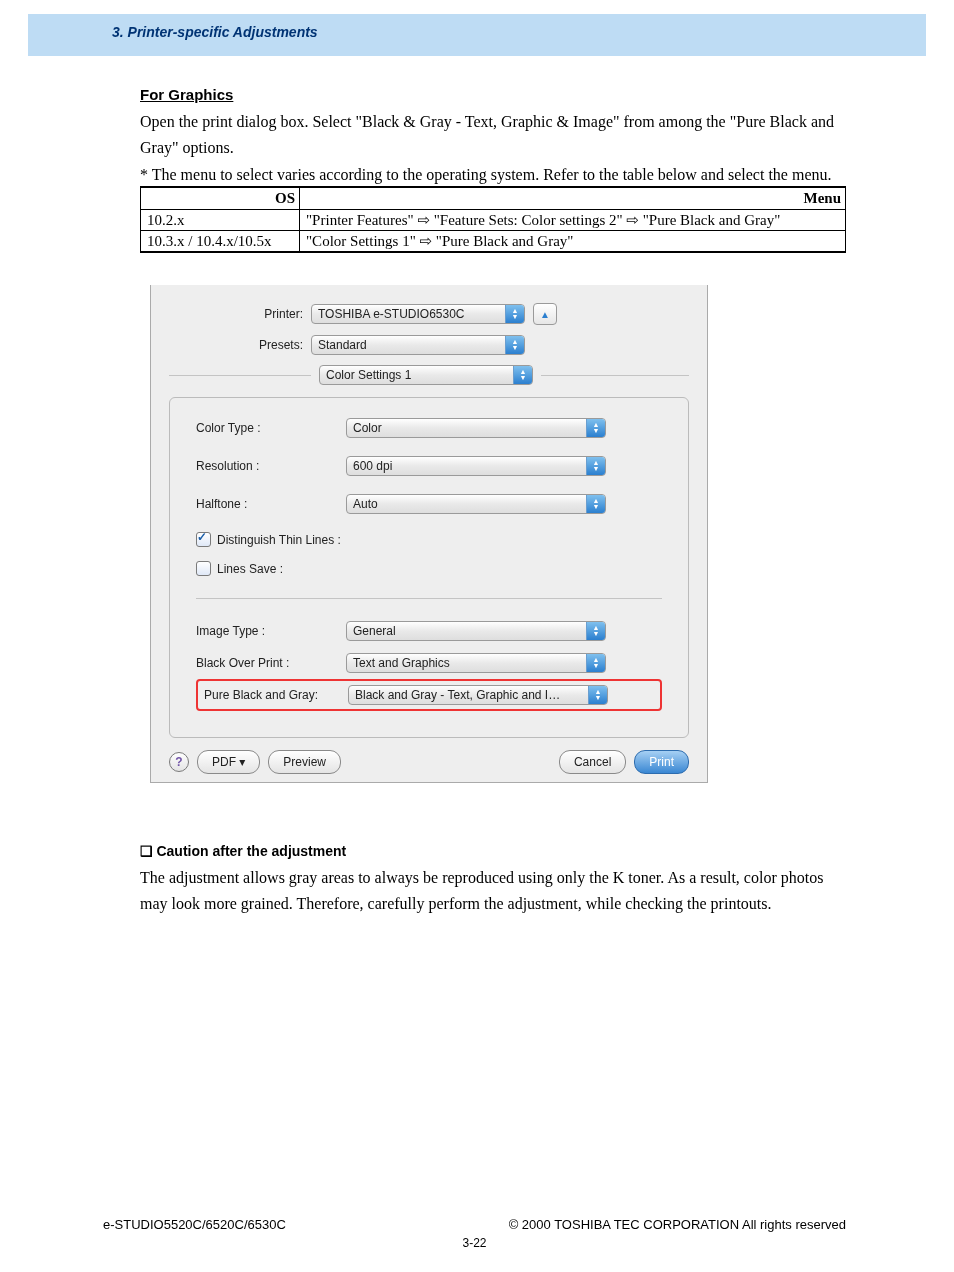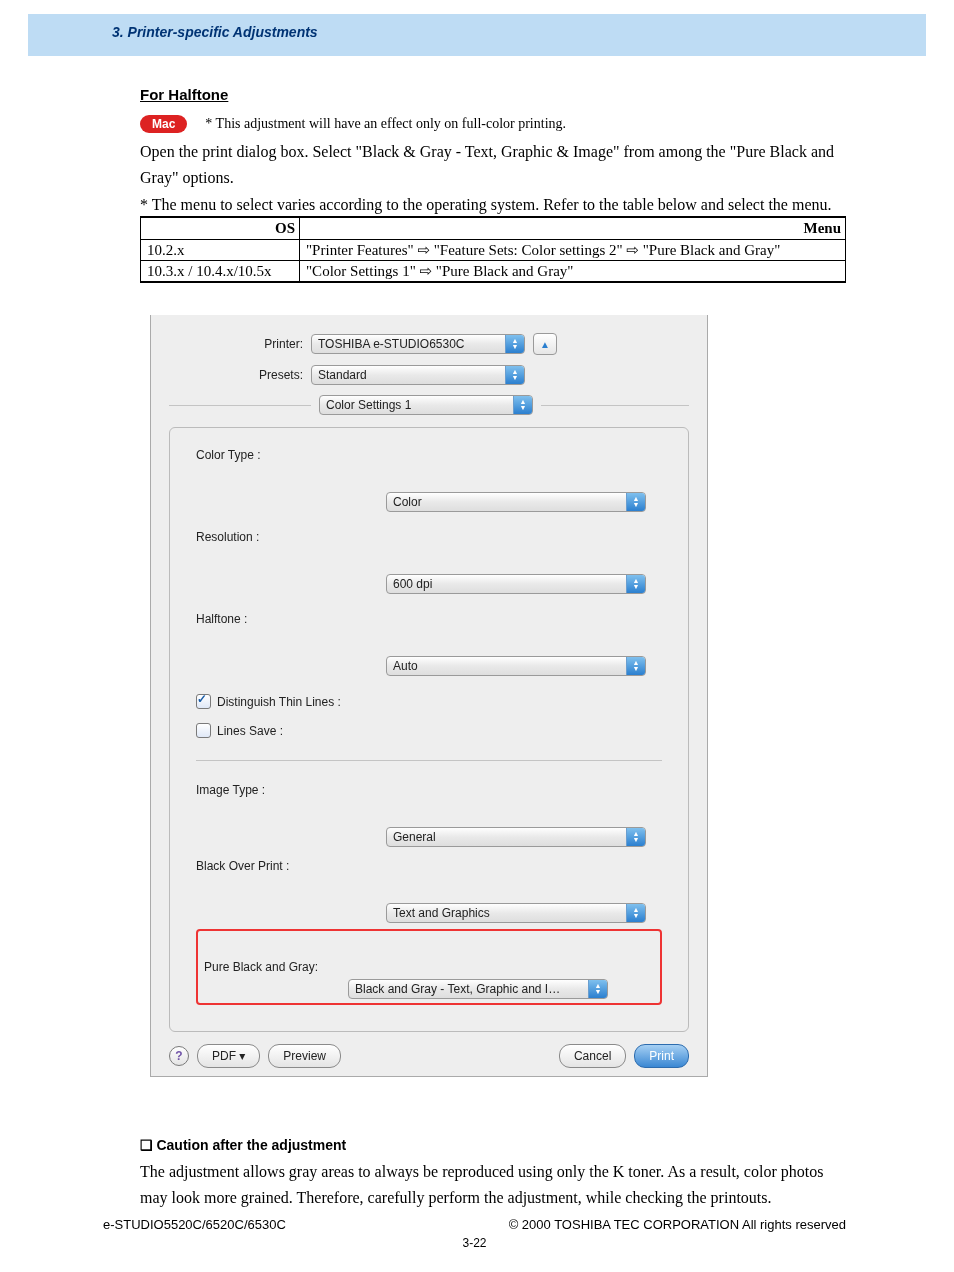--- a/index.html
+++ b/index.html
@@ -165,28 +165,27 @@
   .dlg-sep-select { margin: 0 8px; }
   .panel {
     border: 1px solid #bbb;
     border-radius: 6px;
     background: #eeeeee;
     padding: 20px 26px 26px 26px;
     margin-bottom: 10px;
   }
   .panel .field-row {
     display: flex;
-    align-items: flex-start;
+    align-items: center;
     margin-bottom: 18px;
-    gap: 40px;
   }
   .panel .field-row.tight { margin-bottom: 12px; }
   .panel .field-row.tighter { margin-bottom: 6px; }
   .panel .field-label { width: 150px; }
-  .panel .field-sel { width: 260px; margin-top: 44px; }
+  .panel .field-sel { width: 260px; }
   .chk-row {
     display: flex;
     align-items: center;
     gap: 6px;
     margin-bottom: 14px;
   }
   .mac-check {
     width: 13px; height: 13px;
     background: linear-gradient(#fff,#dfe8f7);
     border: 1px solid #7a7a7a;
@@ -278,26 +277,22 @@
 <body>
 
 <div class="page">
 
   <div class="header-band">
     <div class="chapter-title">3. Printer-specific Adjustments</div>
   </div>
 
   <div class="content">
 
-    <div class="section-heading">For Halftone</div>
-
-    <div class="mac-line">
-      <span class="mac-badge">Mac</span>
-      <span>* This adjustment will have an effect only on full-color printing.</span>
-    </div>
+    <div class="section-heading">For Graphics</div>
+
 
     <div class="body-text">Open the print dialog box.  Select "Black &amp; Gray - Text, Graphic &amp; Image" from among the "Pure Black and Gray" options.</div>
 
     <div class="menu-note">* The menu to select varies according to the operating system.  Refer to the table below and select the menu.</div>
 
     <table class="menu-table">
       <tbody>
           <tr>
         <th class="os">OS</th>
         <th>Menu</th>

